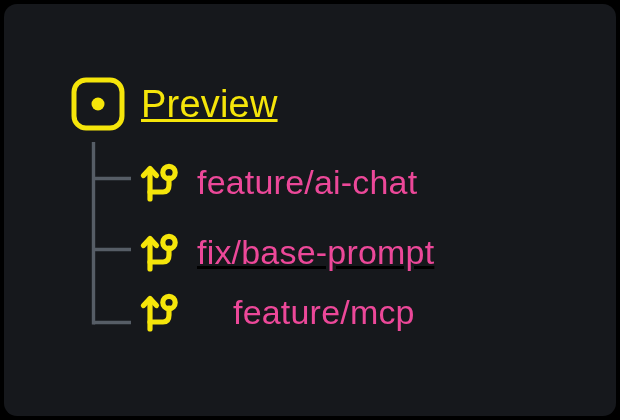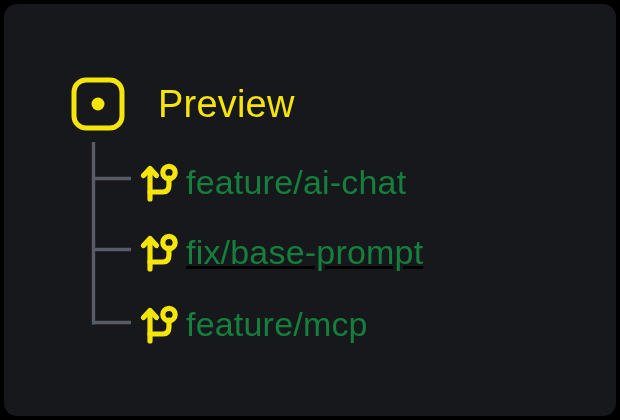--- a/index.html
+++ b/index.html
@@ -34,26 +34,27 @@
     align-items: center;
     height: 68px;
   }
   #preview-square-icon {
     width: 56px;
     height: 56px;
     display: block;
     flex: 0 0 auto;
   }
   #header-title {
-    margin-left: 32px;
+    margin-left: 15px;
     color: #F5E50A;
     font-size: 38px;
     line-height: 1;
     letter-spacing: 0.2px;
     white-space: nowrap;
+    text-decoration: underline;
   }
 
   
   #tree-lines {
     position: absolute;
     left: 0;
     top: 0;
     width: 612px;
     height: 412px;
     pointer-events: none;
@@ -63,31 +64,31 @@
   .branch-row {
     position: absolute;
     left: 133px;
     display: flex;
     align-items: center;
     height: 52px;
     white-space: nowrap;
   }
   .branch-row[data-row="0"] { top: 152px; }
   .branch-row[data-row="1"] { top: 222px; text-decoration: underline; }
-  .branch-row[data-row="2"] { top: 294px; }
+  .branch-row[data-row="2"] { top: 282px; gap: 36px; }
 
   .git-branch-icon {
     width: 46px;
     height: 46px;
     display: block;
     flex: 0 0 auto;
   }
   .branch-label {
-    margin-left: 3px;
-    color: #15803d;
+    margin-left: 14px;
+    color: #ec4899;
     font-size: 34px;
     line-height: 1;
     letter-spacing: 0.2px;
   }
 </style>
 </head>
 <body>
 
 <div id="panel">
 

